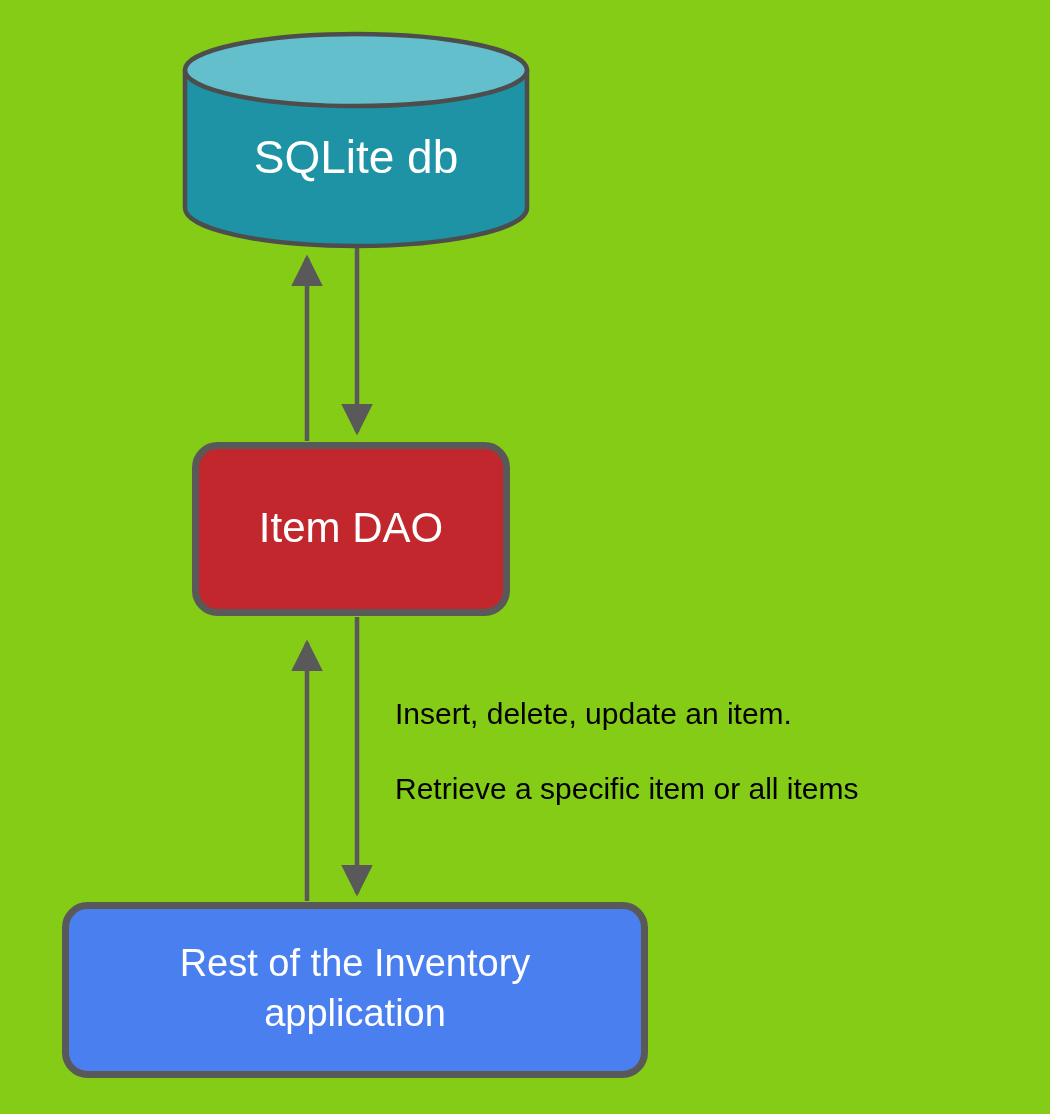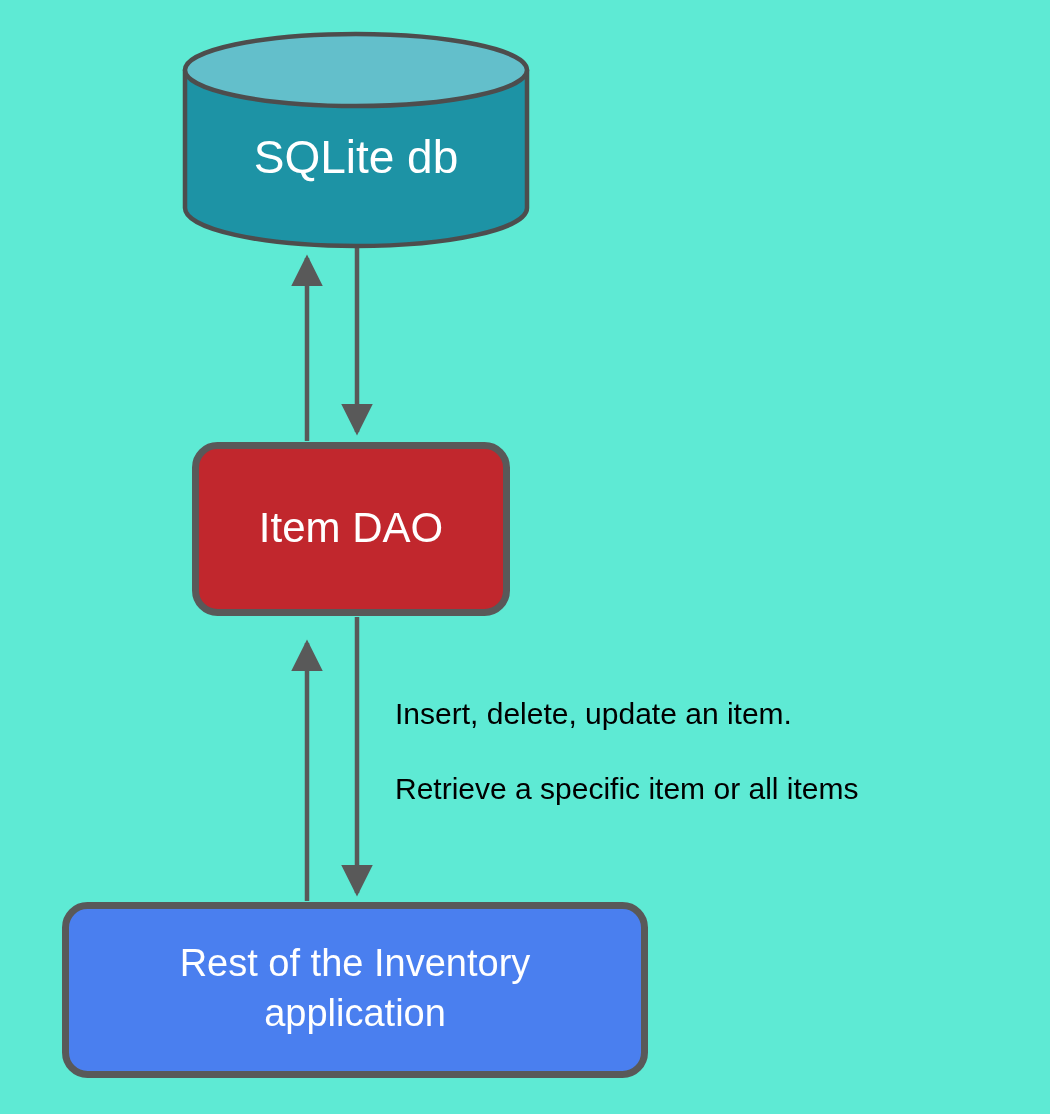--- a/index.html
+++ b/index.html
@@ -9,21 +9,21 @@
     background: #ffffff;
   }
   body {
     font-family: "Liberation Sans", sans-serif;
     -webkit-font-smoothing: antialiased;
   }
   #canvas {
     position: relative;
     width: 1050px;
     height: 1114px;
-    background: #5eead4;
+    background: #84cc16;
     overflow: hidden;
   }
   #diagram-svg {
     position: absolute;
     left: 0;
     top: 0;
     width: 1050px;
     height: 1114px;
     display: block;
   }

